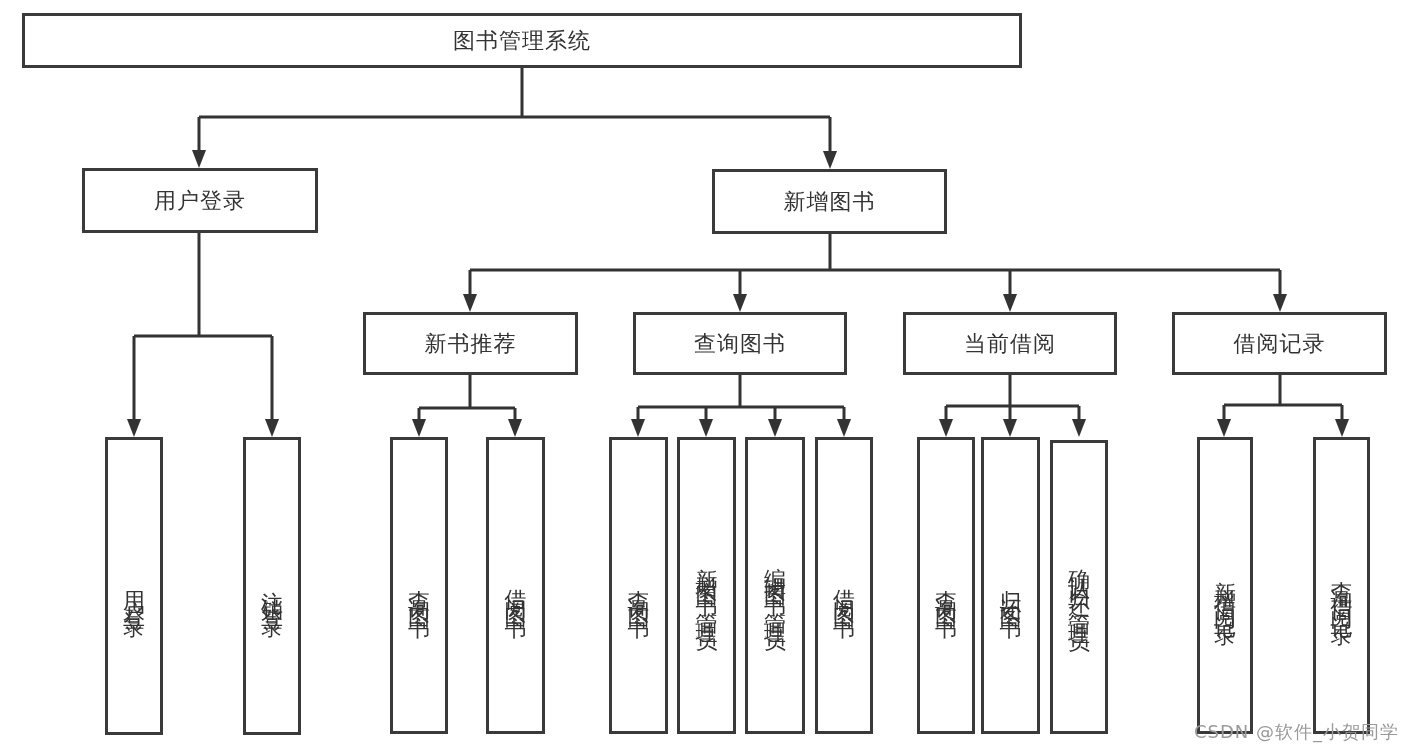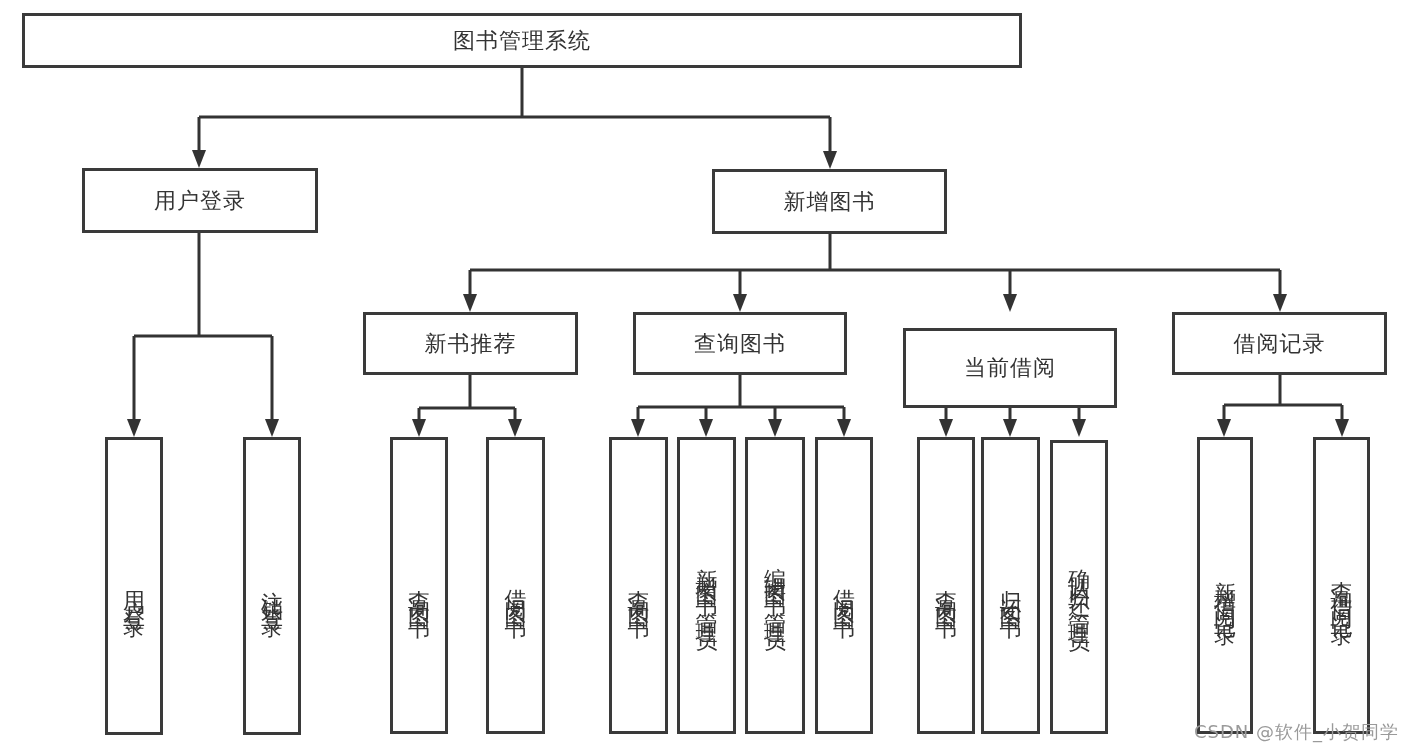--- a/index.html
+++ b/index.html
@@ -86,21 +86,21 @@
     </g>
   </svg>
 
   <div class="box h" style="left:22px;top:13px;width:1000px;height:55px">图书管理系统</div>
 
   <div class="box h" style="left:82px;top:168px;width:236px;height:65px">用户登录</div>
   <div class="box h" style="left:712px;top:169px;width:235px;height:65px">新增图书</div>
 
   <div class="box h" style="left:363px;top:312px;width:215px;height:63px">新书推荐</div>
   <div class="box h" style="left:633px;top:312px;width:214px;height:63px">查询图书</div>
-  <div class="box h" style="left:903px;top:328px;width:214px;height:80px">当前借阅</div>
+  <div class="box h" style="left:903px;top:312px;width:214px;height:63px">当前借阅</div>
   <div class="box h" style="left:1172px;top:312px;width:215px;height:63px">借阅记录</div>
 
   <div class="box v" style="left:105px;top:437px;width:58px;height:298px">用户登录</div>
   <div class="box v" style="left:243px;top:437px;width:58px;height:298px">注销登录</div>
 
   <div class="box v" style="left:390px;top:437px;width:58px;height:297px">查询图书</div>
   <div class="box v" style="left:486px;top:437px;width:59px;height:297px">借阅图书</div>
 
   <div class="box v" style="left:609px;top:437px;width:59px;height:297px">查询图书</div>
   <div class="box v" style="left:677px;top:437px;width:59px;height:297px">新增图书（管理员）</div>

